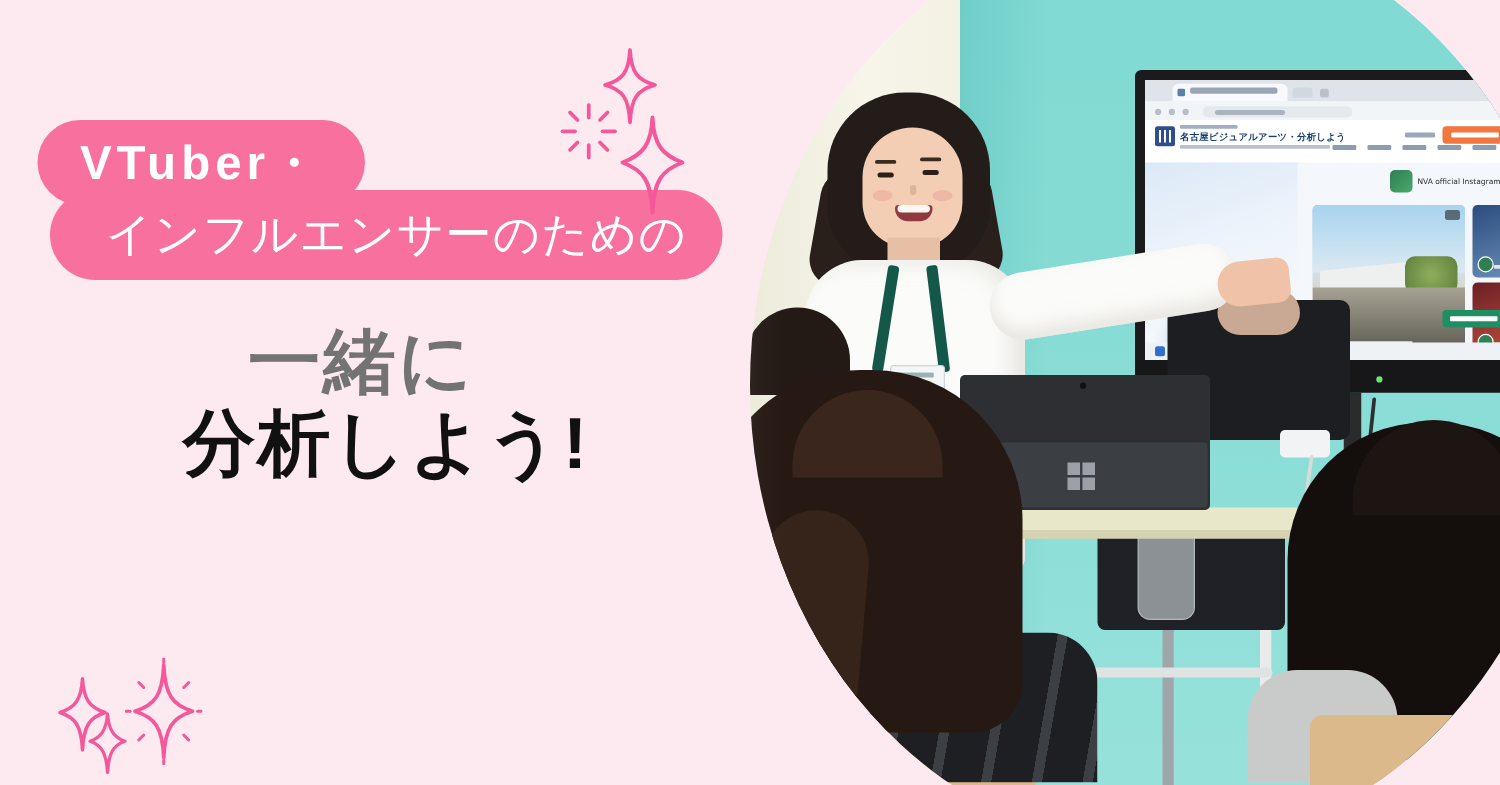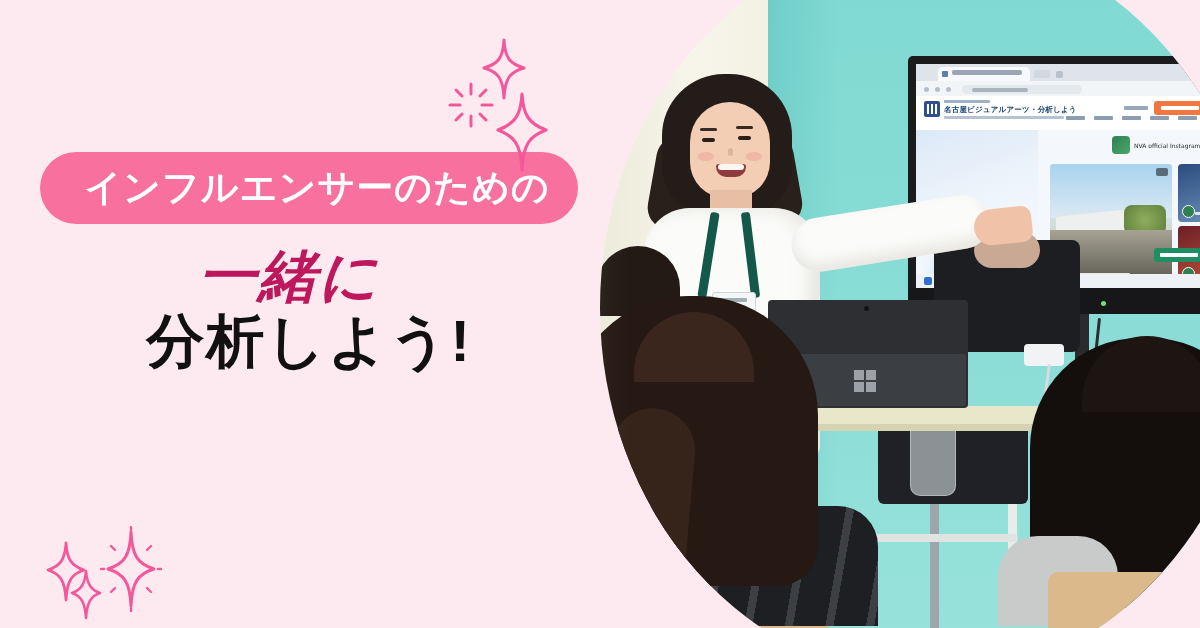--- a/index.html
+++ b/index.html
@@ -168,27 +168,27 @@
   .st0-head{position:absolute;left:18px;top:306px;width:84px;height:70px;background:#241a15;border-radius:44px 44px 0 0;}
 
   .photo-soft{position:absolute;inset:0;box-shadow:inset 0 0 60px rgba(255,255,255,.18);pointer-events:none;}
 
   
   .pill{position:absolute;display:flex;align-items:center;justify-content:center;
     background:#f7709e;border-radius:999px;color:#fff;white-space:nowrap;}
   .pill1{left:30px;top:96px;width:262px;height:68px;}
   .pill1 span{font-size:38px;font-weight:bold;letter-spacing:4px;}
   .pill2{left:40px;top:152px;width:538px;height:72px;}
-  .pill2 span{font-size:37px;font-weight:bold;letter-spacing:1px;margin-left:16px;}
+  .pill2 span{font-size:37px;font-weight:normal;letter-spacing:1px;margin-left:16px;}
 
   .headline{position:absolute;left:0;top:246px;width:578px;text-align:center;}
   .hl1{font-size:64px;font-weight:bold;line-height:1.02;letter-spacing:1px;white-space:nowrap;}
   .hl1 .pinkpart{color:#f97ba6;}
   .hl1 .blackpart{color:#111111;}
-  .hl2{margin-top:0;font-size:58px;font-weight:bold;color:#be185d;line-height:1.05;letter-spacing:2px;font-style:italic;}
+  .hl2{margin-top:14px;font-size:58px;font-weight:bold;color:#737373;line-height:1.05;letter-spacing:2px;}
   .hl3{margin-top:4px;font-size:58px;font-weight:bold;color:#111111;line-height:1.05;letter-spacing:2px;margin-left:40px;}
 
   .spark{position:absolute;pointer-events:none;}
   svg{display:block;}
 </style>
 </head>
 <body>
 
 <div class="banner">
 
@@ -338,20 +338,23 @@
       <div class="st1-neck"></div>
       <div class="st1-shirt"></div>
       <div class="st1-hair"></div>
       <div class="st1-part"></div>
       <div class="st1-pony"></div>
 
       <div class="photo-soft"></div>
     </div>
   </div>
 
+  <div class="pill pill1">
+    <span>VTuber・</span>
+  </div>
   <div class="pill pill2">
     <span>インフルエンサーのための</span>
   </div>
 
   <div class="headline">
     <div class="hl2">一緒に</div>
     <div class="hl3">分析しよう!</div>
   </div>
 
   <div class="spark" style="left:480px;top:36px">

